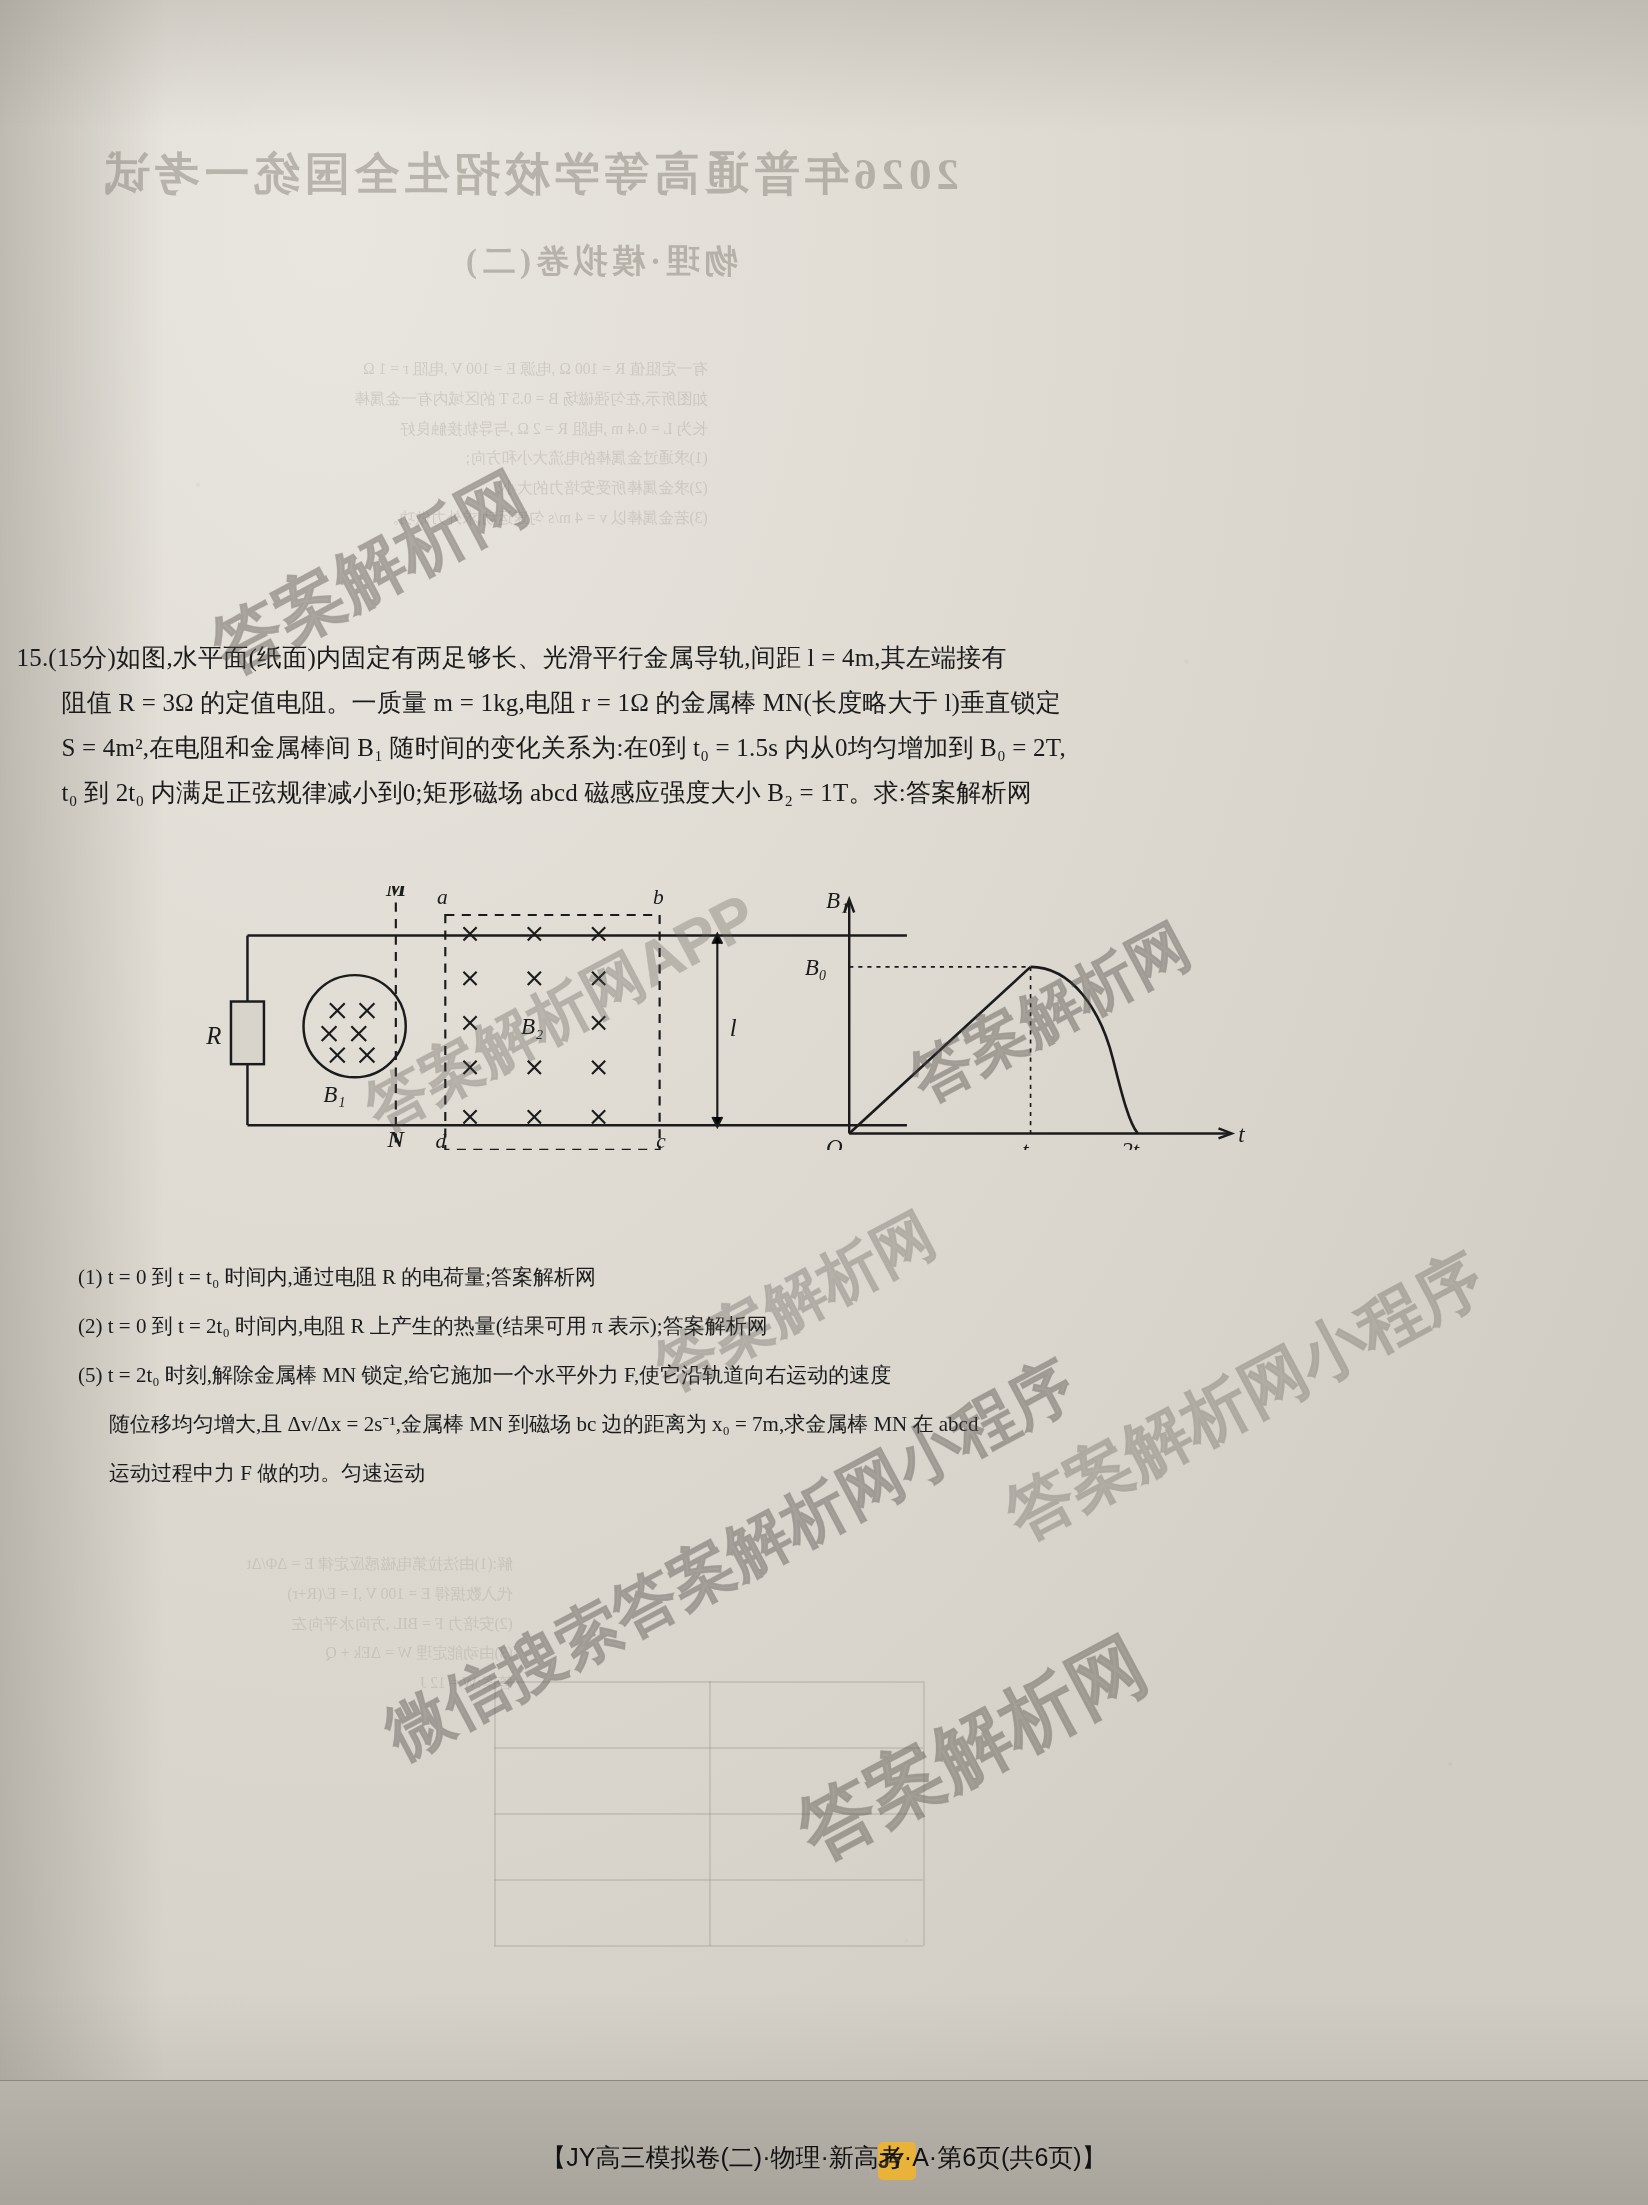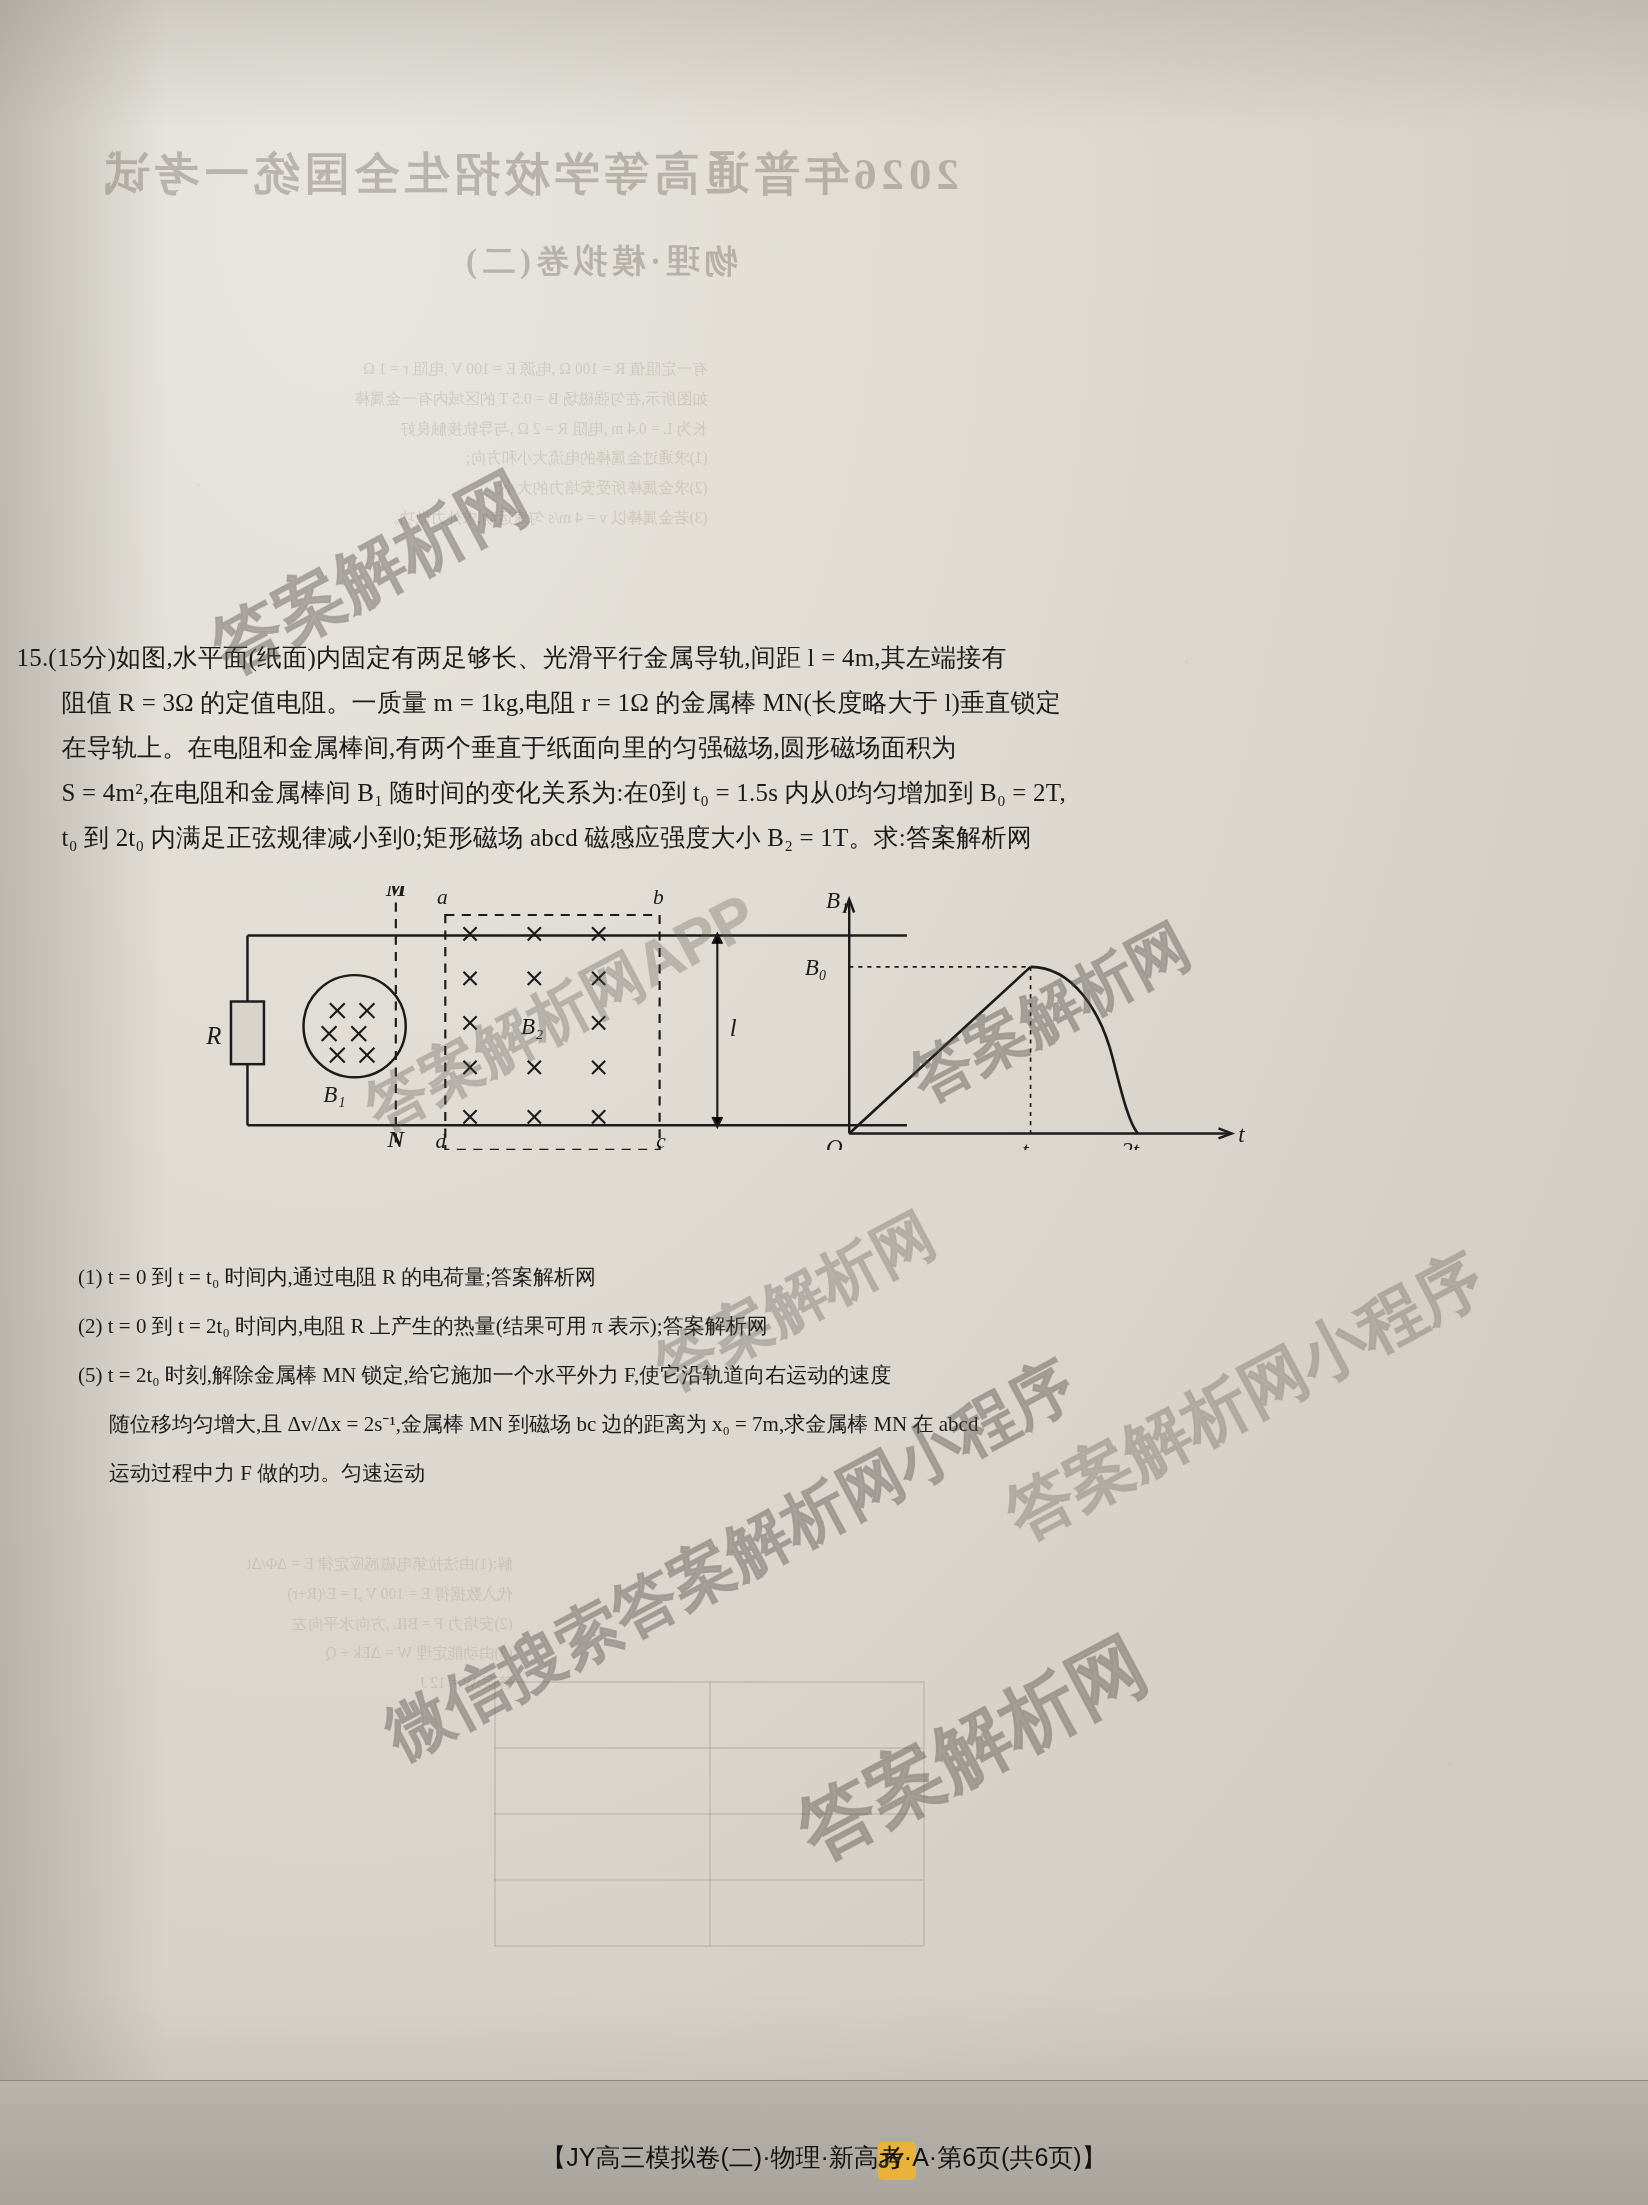--- a/index.html
+++ b/index.html
@@ -156,21 +156,20 @@
   <div class="ghost-rule" style="left:709px;top:1681px;width:1.6px;height:265px;"></div>
   <div class="ghost-rule" style="left:923px;top:1681px;width:1.6px;height:265px;"></div>
 
   <div id="shade-left"></div>
   <div id="shade-top"></div>
   <div id="shade-bottom"></div>
 
   <div id="content">
     <div class="qline">15.(15分)如图,水平面(纸面)内固定有两足够长、光滑平行金属导轨,间距 l = 4m,其左端接有</div>
     <div class="qline indent">阻值 R = 3Ω 的定值电阻。一质量 m = 1kg,电阻 r = 1Ω 的金属棒 MN(长度略大于 l)垂直锁定</div>
-    <div class="qline indent">在导轨上。在电阻和金属棒间,有两个垂直于纸面向里的匀强磁场,圆形磁场面积为</div>
     <div class="qline indent">S = 4m²,在电阻和金属棒间 B₁ 随时间的变化关系为:在0到 t₀ = 1.5s 内从0均匀增加到 B₀ = 2T,</div>
     <div class="qline indent">t₀ 到 2t₀ 内满足正弦规律减小到0;矩形磁场 abcd 磁感应强度大小 B₂ = 1T。求:答案解析网</div>
   </div>
 
   <div id="figure">
     <svg width="1220" height="264" viewBox="0 0 1480 320" xmlns="http://www.w3.org/2000/svg">
       <g stroke="#1b1b1b" fill="none" stroke-width="3">
 
         <path d="M60 60 L860 60"></path>
         <path d="M60 360"></path>

